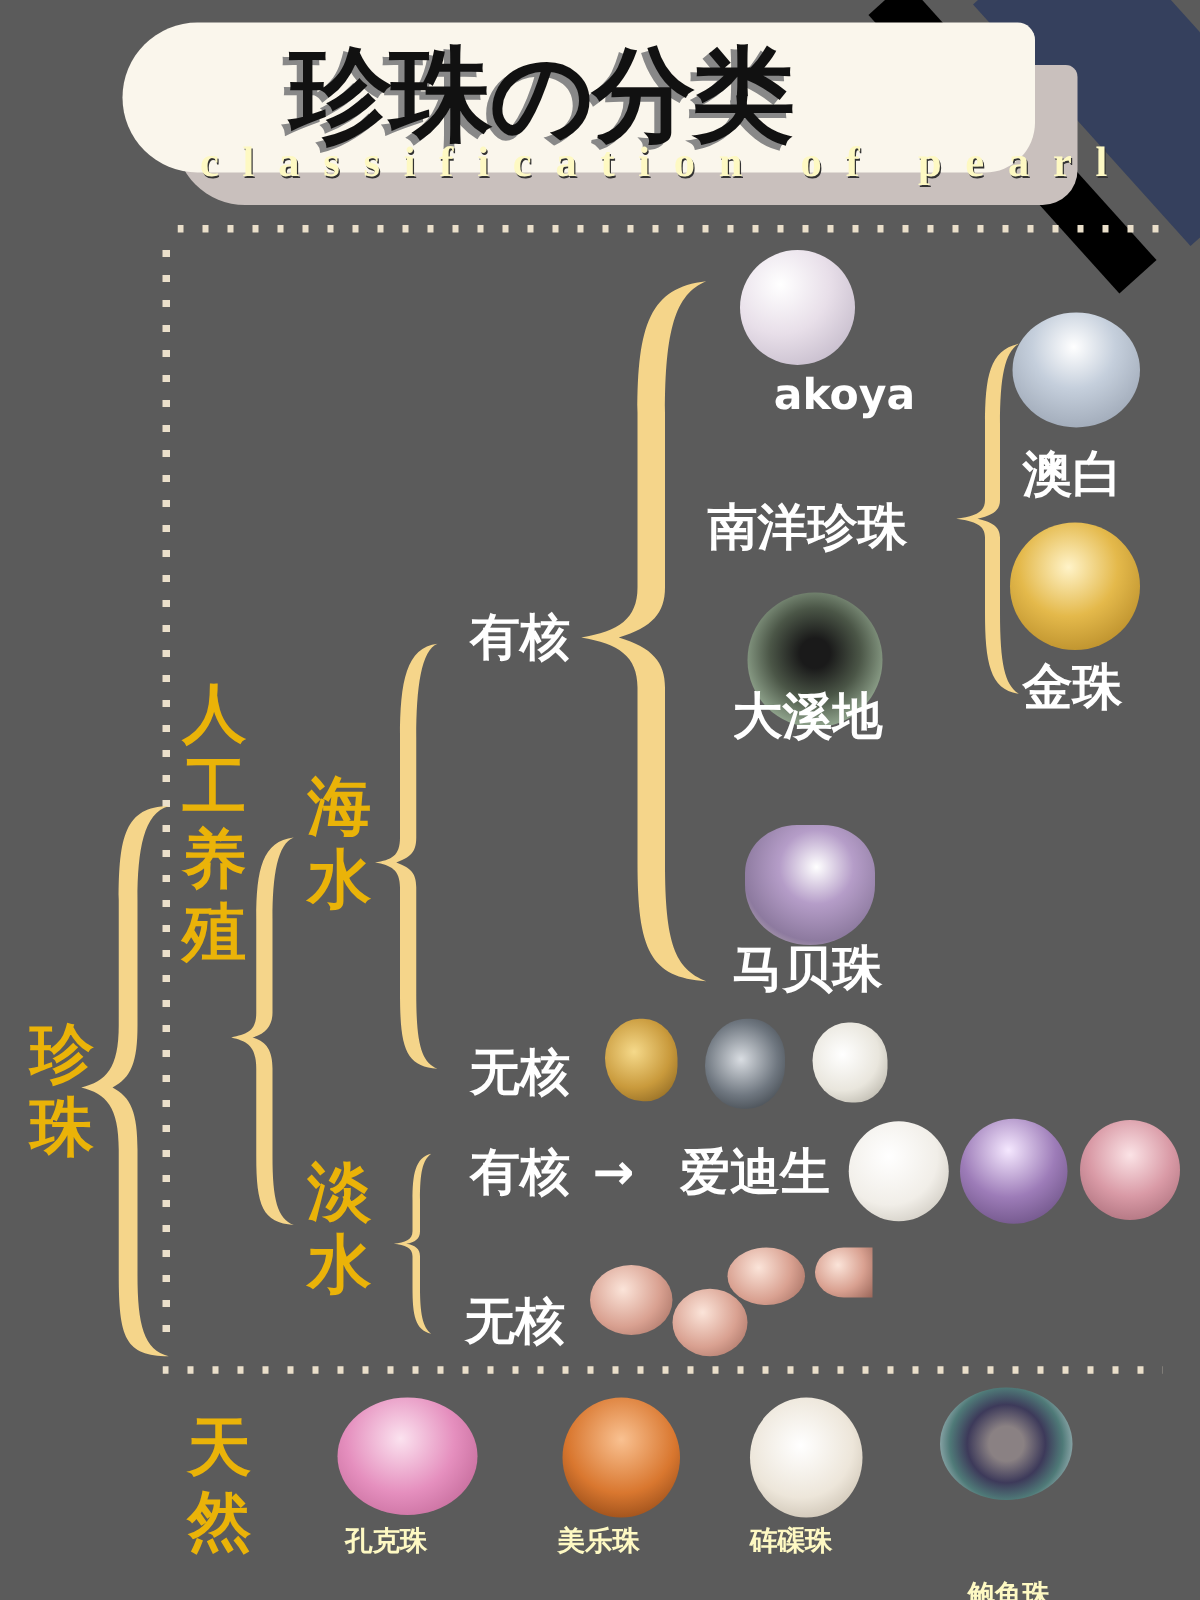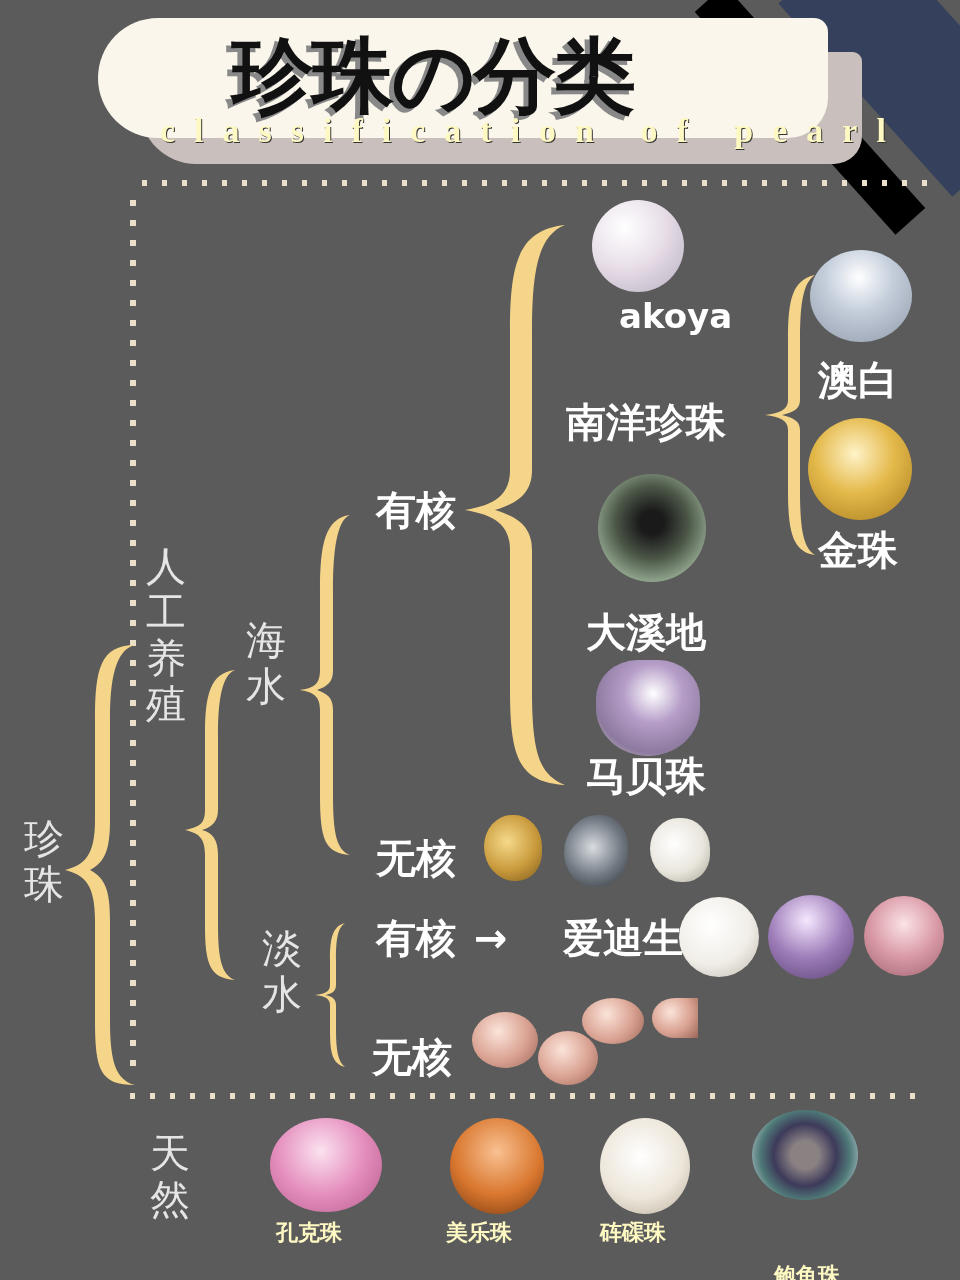--- a/index.html
+++ b/index.html
@@ -7,21 +7,21 @@
   .abs{position:absolute;}
   .title-shadow{left:140px;top:52px;width:722px;height:112px;background:#c9c0bd;border-radius:60px 10px 30px 60px;}
   .title-box{left:98px;top:18px;width:730px;height:120px;background:#faf6ec;border-radius:60px 14px 40px 60px;}
   .title{left:232px;top:22px;font-family:"DejaVu Serif","Liberation Serif",serif;font-weight:bold;font-size:82px;color:#111;letter-spacing:-2px;text-shadow:-5px 4px 0 #888;}
   .subtitle{left:160px;top:112px;font-family:"Liberation Serif","DejaVu Serif",serif;font-weight:bold;font-size:34px;letter-spacing:19px;color:#fef9c3;text-shadow:1px 1px 0 #333;}
   .corner-black{left:790px;top:-40px;width:40px;height:300px;background:#000;transform:rotate(-42deg);}
   .corner-blue{left:850px;top:-70px;width:120px;height:260px;background:#35405d;transform:rotate(-42deg);}
   .dots-h{height:6px;background-image:linear-gradient(90deg,#eadfca 0 5px,transparent 5px 100%);background-size:20px 6px;}
   .dots-v{width:6px;background-image:linear-gradient(180deg,#eadfca 0 6px,transparent 6px 100%);background-size:6px 20px;}
   .lbl{font-weight:bold;font-size:40px;color:#fff;line-height:1;white-space:nowrap;}
-  .vlbl{font-weight:normal;font-size:40px;color:#e5e5e5;line-height:1.15;width:44px;word-break:break-all;}
+  .vlbl{font-weight:bold;font-size:51px;color:#eab308;line-height:1.15;width:44px;word-break:break-all;}
   .brace{position:absolute;}
   .pearl{position:absolute;border-radius:50%;}
   .cap{font-weight:bold;font-size:22px;color:#fef9c3;white-space:nowrap;}
 </style>
 </head>
 <body>
 
 <div class="abs corner-blue"></div>
 <div class="abs corner-black"></div>
 
@@ -50,48 +50,48 @@
 </svg>
 <svg class="brace" style="left:760px;top:270px;" width="60" height="290">
   <path d="M55 5 C32 10 28 30 28 70 L28 130 C28 140 20 143 5 145 C20 147 28 150 28 160 L28 220 C28 260 32 282 55 285 C44 278 40 262 40 220 L40 160 C40 152 35 148 22 145 C35 142 40 138 40 130 L40 70 C40 30 44 12 55 5 Z" fill="#f5d58a"></path>
 </svg>
 <svg class="brace" style="left:310px;top:920px;" width="40" height="150">
   <path d="M35 3 C22 6 20 20 20 40 L20 65 C20 72 14 74 5 75 C14 76 20 78 20 85 L20 110 C20 132 22 144 35 147 C28 142 26 130 26 110 L26 85 C26 79 22 76 15 75 C22 74 26 71 26 65 L26 40 C26 18 28 8 35 3 Z" fill="#f5d58a"></path>
 </svg>
 
 <div class="abs vlbl" style="left:146px;top:543px;">人工养殖</div>
 <div class="abs vlbl" style="left:246px;top:617px;">海水</div>
-<div class="abs vlbl" style="left:246px;top:925px;margin-left:16px;">淡水</div>
+<div class="abs vlbl" style="left:246px;top:925px;">淡水</div>
 
 <div class="abs lbl" style="left:376px;top:490px;">有核</div>
 <div class="abs lbl" style="left:376px;top:838px;">无核</div>
 
 <div class="pearl" style="left:592px;top:200px;width:92px;height:92px;background:radial-gradient(circle at 35% 30%,#ffffff,#e8dfe9 45%,#b8aec0 100%);"></div>
 <div class="abs" style="left:590px;top:296px;font-size:34px;font-weight:bold;margin-left:29px;">akoya</div>
 
 <div class="abs lbl" style="left:566px;top:402px;">南洋珍珠</div>
 
 <div class="pearl" style="left:810px;top:250px;width:102px;height:92px;background:radial-gradient(circle at 48% 30%,#ffffff,#c5cfdc 40%,#8f99a8 100%);"></div>
 <div class="abs lbl" style="left:818px;top:360px;">澳白</div>
 <div class="pearl" style="left:808px;top:418px;width:104px;height:102px;background:radial-gradient(circle at 45% 35%,#fff3c8,#e4b94b 45%,#a77b1c 100%);"></div>
 <div class="abs lbl" style="left:818px;top:530px;">金珠</div>
 
 <div class="pearl" style="left:598px;top:474px;width:108px;height:108px;background:radial-gradient(circle at 50% 45%,#1a1a1a 15%,#4b5647 45%,#9fb59c 80%,#6a7a68 100%);"></div>
-<div class="abs lbl" style="left:586px;top:612px;text-align:center;">大溪地</div>
+<div class="abs lbl" style="left:586px;top:553px;text-align:center;">大溪地</div>
 
 <div class="pearl" style="left:596px;top:660px;width:104px;height:96px;border-radius:40% 40% 50% 50%;background:radial-gradient(circle at 55% 35%,#ffffff,#b59dc8 35%,#8d7a9f 70%,#ddd5c8 100%);"></div>
 <div class="abs lbl" style="left:586px;top:756px;">马贝珠</div>
 
 <div class="pearl" style="left:484px;top:815px;width:58px;height:66px;border-radius:50% 50% 45% 55%;background:radial-gradient(circle at 40% 40%,#f5d98a,#c99a3c 55%,#7d5a1c 100%);"></div>
 <div class="pearl" style="left:564px;top:815px;width:64px;height:72px;border-radius:55% 45% 50% 50%;background:radial-gradient(circle at 45% 45%,#d9dde2,#6f7780 55%,#2e3338 100%);"></div>
 <div class="pearl" style="left:650px;top:818px;width:60px;height:64px;border-radius:50% 50% 45% 55%;background:radial-gradient(circle at 40% 40%,#ffffff,#e9e6dd 55%,#a8a498 100%);"></div>
 
 <div class="abs lbl" style="left:376px;top:918px;">有核</div>
 <div class="abs lbl" style="left:474px;top:918px;">→</div>
-<div class="abs lbl" style="left:563px;top:918px;">爱迪生</div>
+<div class="abs lbl" style="left:544px;top:918px;">爱迪生</div>
 <div class="pearl" style="left:679px;top:897px;width:80px;height:80px;background:radial-gradient(circle at 40% 35%,#ffffff,#f1eee8 55%,#bdb8ad 100%);"></div>
 <div class="pearl" style="left:768px;top:895px;width:86px;height:84px;background:radial-gradient(circle at 45% 30%,#f5e8ff,#9d7cb8 50%,#5b4373 100%);"></div>
 <div class="pearl" style="left:864px;top:896px;width:80px;height:80px;background:radial-gradient(circle at 50% 35%,#fbe3e6,#d99aa6 50%,#9f6470 100%);"></div>
 
 <div class="abs lbl" style="left:372px;top:1037px;">无核</div>
 <div class="pearl" style="left:472px;top:1012px;width:66px;height:56px;background:radial-gradient(circle at 40% 35%,#fbe4d9,#d9a191 55%,#9a6659 100%);"></div>
 <div class="pearl" style="left:538px;top:1031px;width:60px;height:54px;background:radial-gradient(circle at 40% 35%,#fbe4d9,#d9a191 55%,#9a6659 100%);"></div>
 <div class="pearl" style="left:582px;top:998px;width:62px;height:46px;background:radial-gradient(circle at 40% 35%,#fbe4d9,#d9a191 55%,#9a6659 100%);"></div>
 <div class="pearl" style="left:652px;top:998px;width:46px;height:40px;border-radius:50% 0 0 50%;background:radial-gradient(circle at 40% 35%,#fbe4d9,#d9a191 55%,#9a6659 100%);"></div>
 

